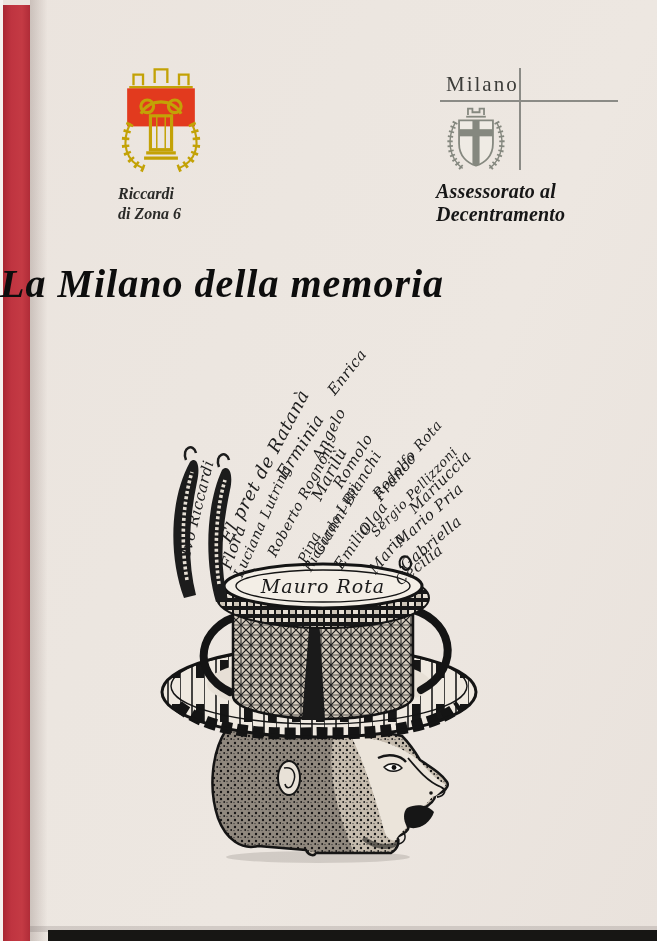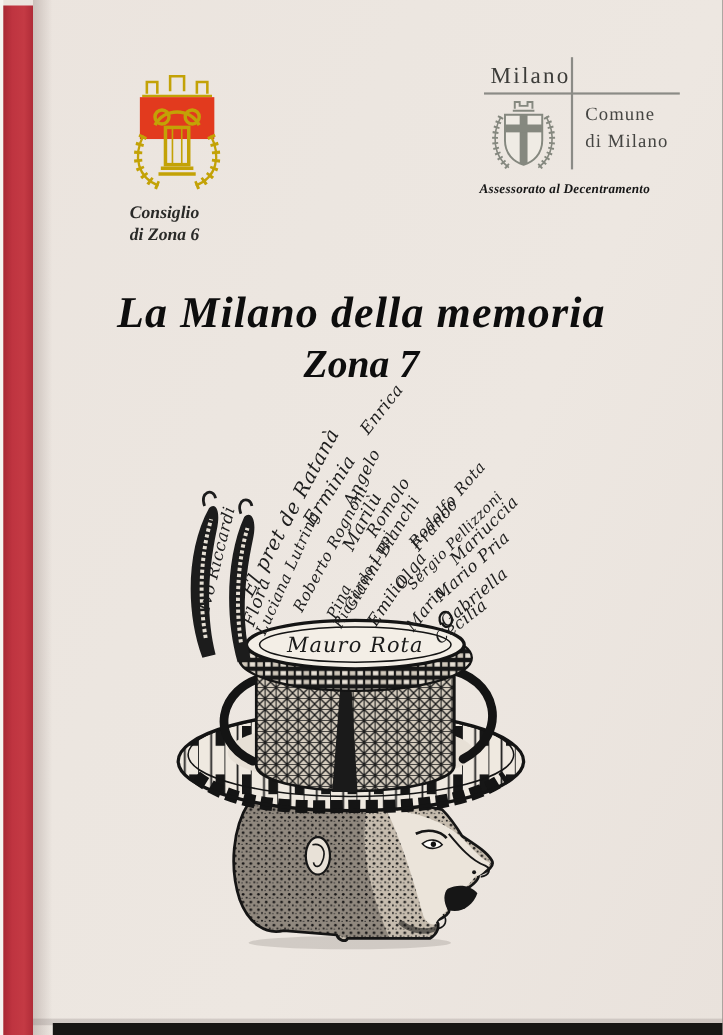--- a/index.html
+++ b/index.html
@@ -16,30 +16,30 @@
     background:linear-gradient(90deg,rgba(120,100,95,.28),rgba(120,100,95,0) 80%);}
   .bottom-strip{position:absolute;left:48px;bottom:0;width:609px;height:11px;background:#171614;}
   .bottom-shade{position:absolute;left:30px;bottom:9px;width:627px;height:6px;background:rgba(90,80,75,.18);}
 
   
   .pub-left{position:absolute;left:106px;top:64px;width:110px;text-align:center;}
   .pub-left svg{display:block;margin:0 auto;}
   .pub-left .cap{font-style:italic;font-weight:bold;font-size:16px;color:#2a2a28;line-height:1.25;text-align:left;padding-left:12px;margin-top:10px;}
 
   
-  .pub-right{position:absolute;left:438px;top:48px;width:190px;height:150px;color:#3f3f3c;}
+  .pub-right{position:absolute;left:438px;top:64px;width:190px;height:150px;color:#3f3f3c;}
   .pr-city{position:absolute;left:8px;top:8px;font-size:21px;letter-spacing:2px;color:#3c3c39;}
   .pr-vline{position:absolute;left:81px;top:4px;width:1.5px;height:102px;background:#8b8b86;}
   .pr-hline{position:absolute;left:2px;top:36px;width:178px;height:1.5px;background:#8b8b86;}
   .pr-org{position:absolute;left:94px;top:44px;font-size:17px;letter-spacing:1px;color:#454542;line-height:1.45;}
   .pr-arms{position:absolute;left:6px;top:42px;}
-  .pr-dept{position:absolute;left:-2px;top:116px;width:196px;font-size:12px;font-weight:bold;font-style:italic;color:#161616;letter-spacing:.2px;}
-
-  
-  .title{position:absolute;left:0;top:264px;width:657px;text-align:center;color:#0d0d0d;}
+  .pr-dept{position:absolute;left:-2px;top:116px;width:196px;font-size:20px;font-weight:bold;font-style:italic;color:#161616;letter-spacing:.2px;}
+
+  
+  .title{position:absolute;left:0;top:264px;width:657px;text-align:left;color:#0d0d0d;}
   .title .l1{font-size:40px;font-weight:bold;font-style:italic;letter-spacing:1px;line-height:1.0;}
   .title .l2{font-size:36px;font-weight:bold;font-style:italic;margin-top:6px;}
 
   
   .names-layer{position:absolute;left:0;top:0;width:657px;height:941px;pointer-events:none;}
   .ray-name{position:absolute;white-space:nowrap;font-family:"DejaVu Serif",serif;
     font-style:italic;color:#1d1d1d;letter-spacing:.5px;}
   .engraving{position:absolute;left:156px;top:440px;width:390px;height:440px;}
   .hatband-text{font-family:"DejaVu Serif",serif;font-style:italic;font-size:19px;fill:#1a1a1a;letter-spacing:1px;}
 </style>
@@ -67,21 +67,21 @@
         <rect x="32" y="49" width="20" height="32" stroke-width="3"></rect>
         <path d="M38,50 V80 M46,50 V80" stroke-width="1.4"></path>
         <path d="M28,84 H56 M26,89 H58" stroke-width="3"></path>
         <path d="M13,56 C4,74 8,92 26,99" stroke-width="2"></path>
         <path d="M13,56 C4,74 8,92 26,99" stroke-width="7" stroke-dasharray="2.5,4.5"></path>
         <path d="M71,56 C80,74 76,92 58,99" stroke-width="2"></path>
         <path d="M71,56 C80,74 76,92 58,99" stroke-width="7" stroke-dasharray="2.5,4.5"></path>
       </g>
     </svg>
     <div class="cap">
-      <div>Consiglio</div>
+      <div>Riccardi</div>
       <div>di Zona 6</div>
     </div>
   </div>
 
   <div class="pub-right">
     <div class="pr-city">Milano</div>
     <div class="pr-vline"></div>
     <div class="pr-hline"></div>
     <svg class="pr-arms" width="64" height="66" viewBox="0 0 70 74">
       <g stroke="var(--arms-gray,#85887f)" fill="none">
@@ -96,30 +96,25 @@
         <rect x="31" y="14" width="8" height="56" fill="var(--arms-gray,#85887f)"></rect>
         <rect x="12" y="26" width="46" height="8" fill="var(--arms-gray,#85887f)"></rect>
       </g>
       <g stroke="var(--arms-gray,#85887f)" fill="none">
         <path d="M12,18 C2,36 4,58 20,70" stroke-width="1.6"></path>
         <path d="M12,18 C2,36 4,58 20,70" stroke-width="6" stroke-dasharray="2,3.4"></path>
         <path d="M58,18 C68,36 66,58 50,70" stroke-width="1.6"></path>
         <path d="M58,18 C68,36 66,58 50,70" stroke-width="6" stroke-dasharray="2,3.4"></path>
       </g>
     </svg>
-    <div class="pr-org">
-      <div>Comune</div>
-      <div>di Milano</div>
-    </div>
     <div class="pr-dept">Assessorato al Decentramento</div>
   </div>
 
   <div class="title">
     <div class="l1">La Milano della memoria</div>
-    <div class="l2">Zona 7</div>
   </div>
 
   <div class="engraving">
     <svg width="390" height="440" viewBox="0 0 390 440">
       <defs>
         <pattern id="stipple" width="7" height="7" patternUnits="userSpaceOnUse">
           <rect width="7" height="7" fill="#c6bcae"></rect>
           <circle cx="2" cy="2" r="1.2" fill="#171717"></circle>
           <circle cx="5.2" cy="5" r="0.9" fill="#171717"></circle>
           <circle cx="1" cy="5.6" r="0.6" fill="#333"></circle>

